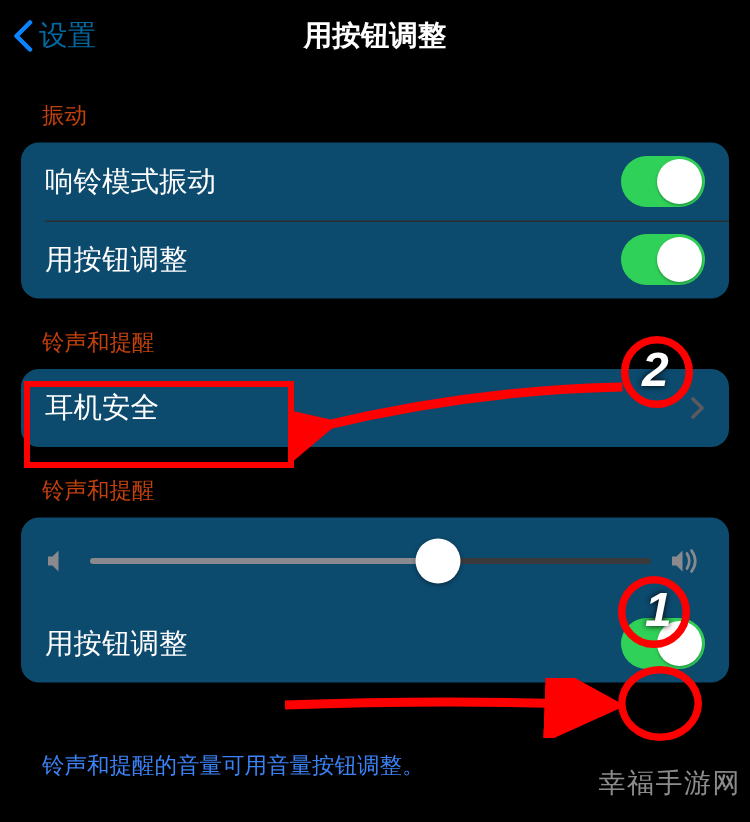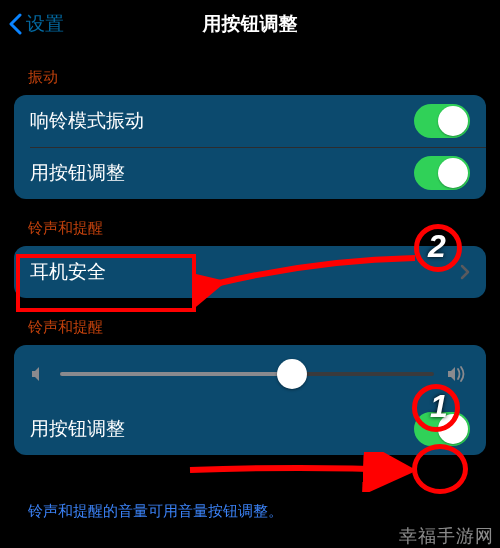--- a/index.html
+++ b/index.html
@@ -148,21 +148,21 @@
       font-style: italic;
       text-shadow: 0 0 4px #000;
       pointer-events: none;
     }
     .arrow {
       position: absolute;
       pointer-events: none;
     }
     .watermark {
       position: absolute;
-      right: 6px; bottom: 0;
+      right: 6px; bottom: 14px;
       font-size: 18px;
       color: rgba(255,255,255,.55);
       font-weight: 500;
       letter-spacing: 1px;
       pointer-events: none;
       font-family: Liberation Mono, monospace;
     }
   </style>
 </head>
 <body>

